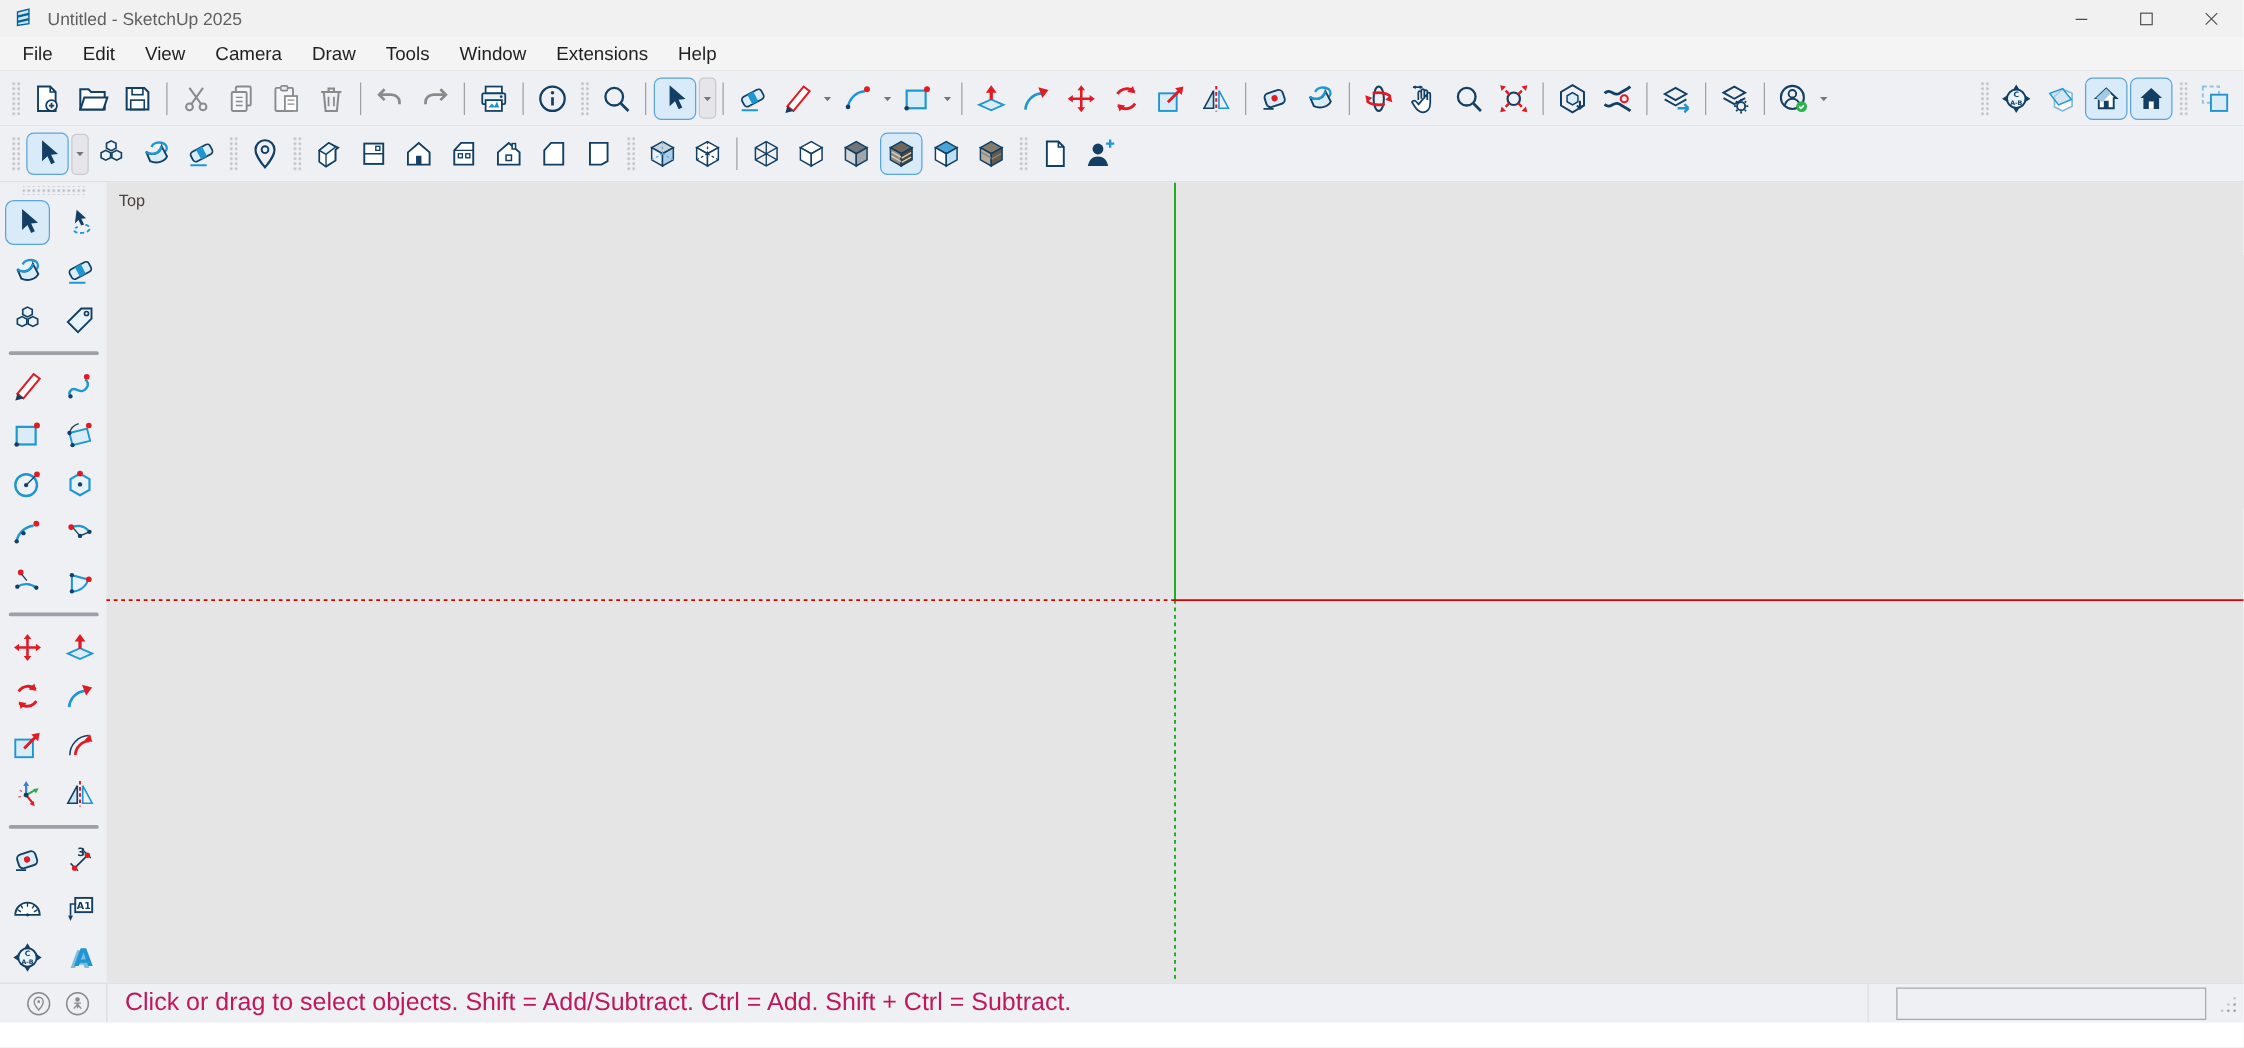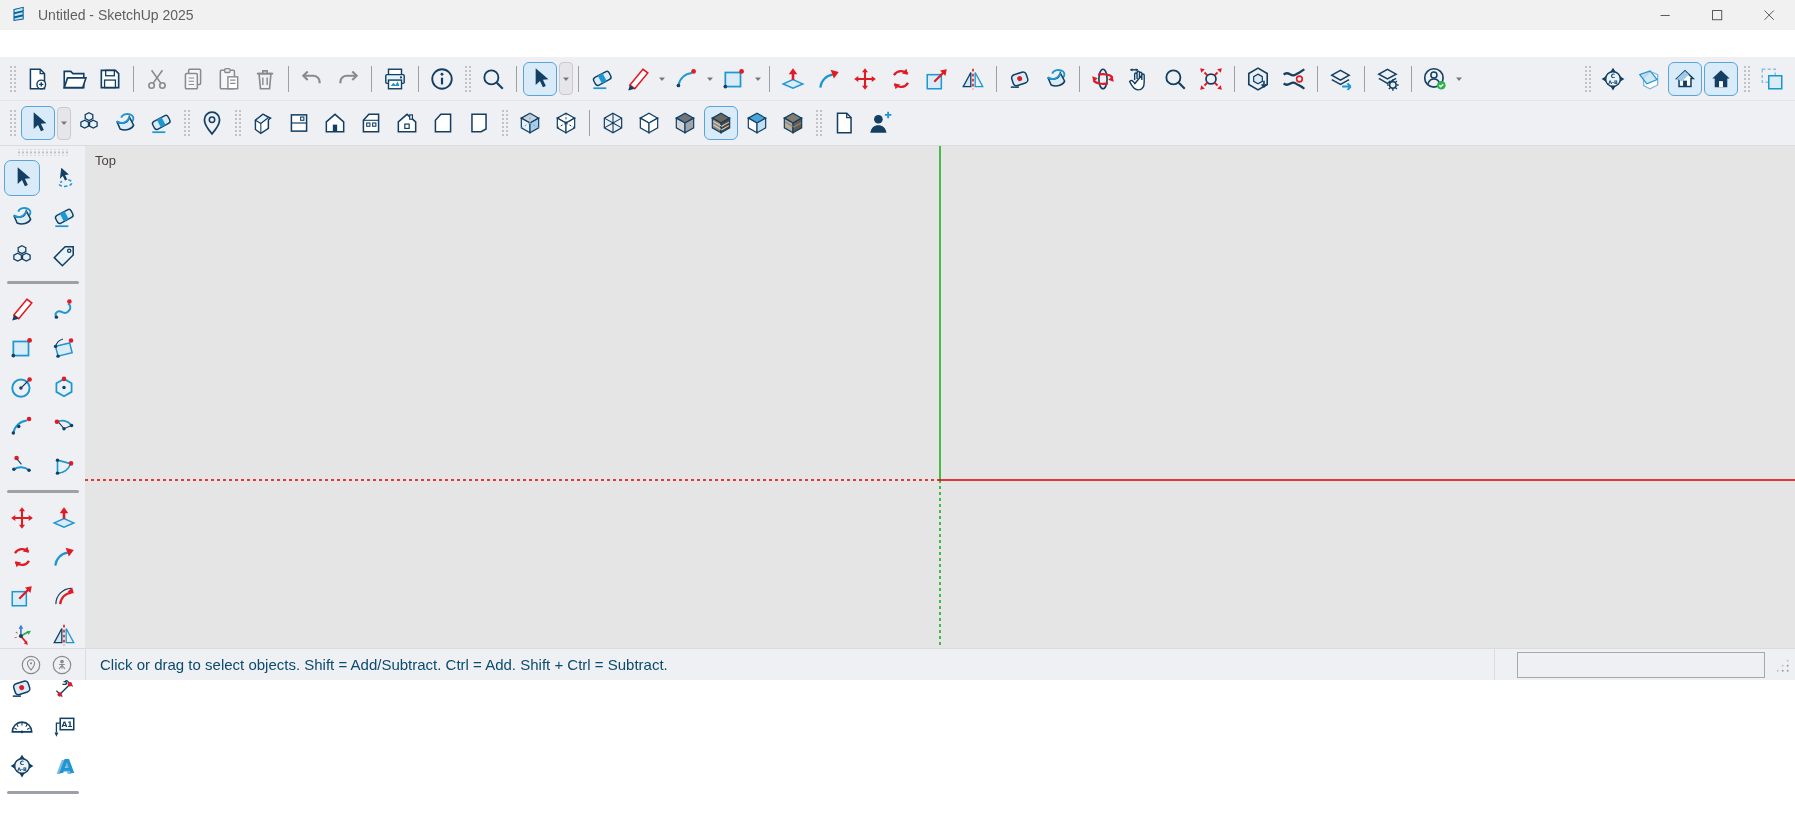--- a/index.html
+++ b/index.html
@@ -1,17 +1,17 @@
 <!DOCTYPE html>
 <html><head>
 <meta charset="utf-8">
 <style>
   * { box-sizing: border-box; margin: 0; padding: 0; }
   html,body { width:1795px; height:838px; overflow:hidden; font-family:"Liberation Sans",sans-serif; }
-  .window { position:relative; width:1795px; height:680px; background:#fff; }
+  .window { position:relative; width:1795px; height:818px; background:#fff; }
 
   
   .titlebar { position:absolute; top:0; left:0; right:0; height:30px; background:#f1f1f1; display:flex; align-items:center; padding-left:8px; }
   .logo { width:22px; height:22px; display:flex; align-items:center; justify-content:center; margin-right:8px; }
   .title { font-size:14px; color:#5f5f5f; }
   .win-controls { margin-left:auto; display:flex; height:100%; }
   .win-btn { width:52px; height:100%; display:flex; align-items:center; justify-content:center; color:#4d4d4d; }
 
   
   .menubar { position:absolute; top:30px; left:0; right:0; height:27px; background:#f4f4f4; display:flex; align-items:center; padding-left:6px; border-bottom:1px solid #e6e6e6; }
@@ -43,21 +43,21 @@
   
   .canvas { position:absolute; left:85px; top:146px; right:0; bottom:32px; background:#e5e5e5; }
   .view-label { position:absolute; left:10px; top:7px; font-size:13px; color:#4c4040; }
   .axes-svg { position:absolute; left:0; top:0; width:100%; height:100%; }
 
   
   .statusbar { position:absolute; left:0; right:0; bottom:0; height:32px; background:#eef0f4; border-top:1px solid #dadce0; display:flex; align-items:center; }
   .status-icons { width:85px; min-width:85px; display:flex; align-items:center; gap:9px; padding-left:20px; }
   .status-icon { width:22px; height:22px; display:flex; align-items:center; justify-content:center; }
   .status-divider { width:1px; height:100%; background:#dcdce0; }
-  .status-message { font-size:15px; color:#0c4a6e; padding-left:14px; white-space:nowrap; }
+  .status-message { font-size:20px; color:#be185d; padding-left:14px; white-space:nowrap; }
   .status-right { margin-left:auto; display:flex; align-items:center; height:100%; }
   .meas-divider { width:1px; height:100%; background:#dcdce0; margin-right:22px; }
   .measurements { width:248px; height:26px; background:transparent; border:1px solid #a8a8ac; font-size:14px; color:#333; padding:0 6px; font-family:"Liberation Sans",sans-serif; }
   .resize-grip { width:26px; height:26px; display:flex; align-items:flex-end; justify-content:flex-end; padding:0 4px 4px 0; margin-left:4px; }
 </style>
 </head>
 <body>
 
 <div class="window">
 
@@ -86,20 +86,31 @@
         <div class="win-btn">
           <span class="ico">
             <svg viewBox="0 0 24 24" width="17" height="17" fill="none">
               <path d="M5 5l13 13M18 5L5 18" stroke="#4d4d4d" stroke-width="1.3"></path>
             </svg>
           </span>
         </div>
       </div>
   </div>
 
+  <div class="menubar" id="menubar">
+      <div class="menu-item">File</div>
+      <div class="menu-item">Edit</div>
+      <div class="menu-item">View</div>
+      <div class="menu-item">Camera</div>
+      <div class="menu-item">Draw</div>
+      <div class="menu-item">Tools</div>
+      <div class="menu-item">Window</div>
+      <div class="menu-item">Extensions</div>
+      <div class="menu-item">Help</div>
+    </div>
 
   <div class="toolbar-row row1">
       <div class="tb-grip"></div>
       <div class="tb-btn">
         <span class="ico">
           <svg viewBox="0 0 24 24" width="26" height="26" fill="none">
             <path d="M5 3h9l4 4v14H5z" fill="#fff" stroke="#123f63" stroke-width="1.4"></path>
             <path d="M14 3v4h4" stroke="#123f63" stroke-width="1.2"></path>
             <circle cx="15" cy="17" r="4" fill="#fff" stroke="#123f63" stroke-width="1.3"></circle>
             <path d="M15 15v4M13 17h4" stroke="#123f63" stroke-width="1.3"></path>

